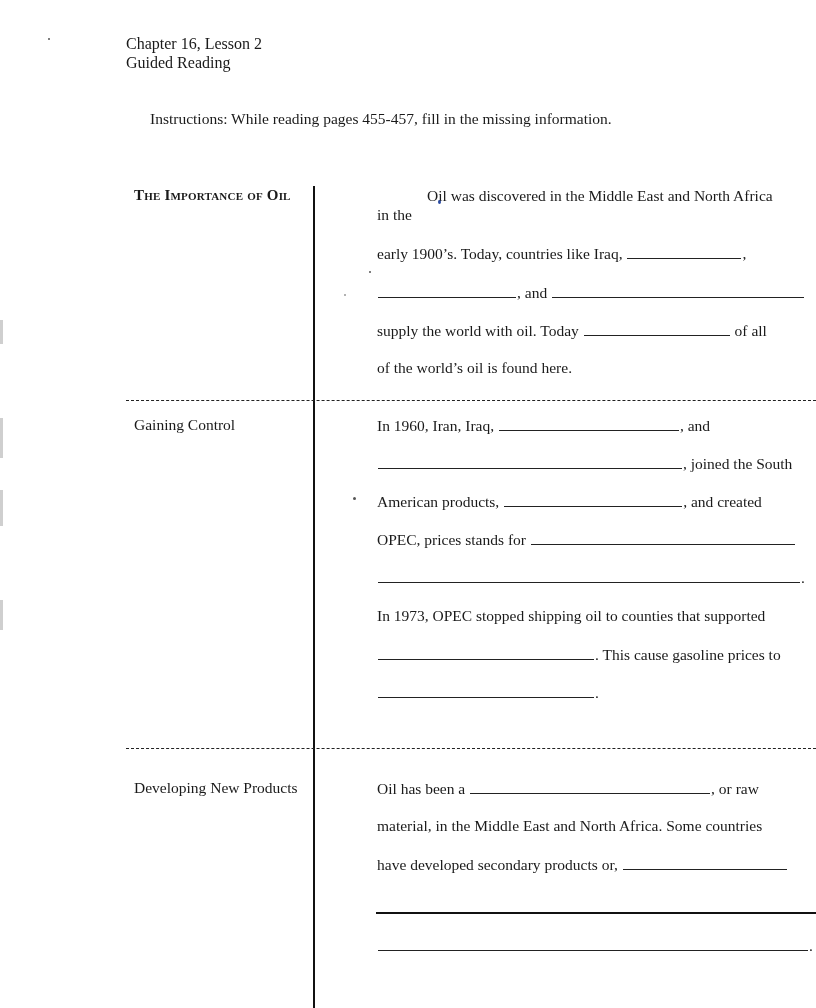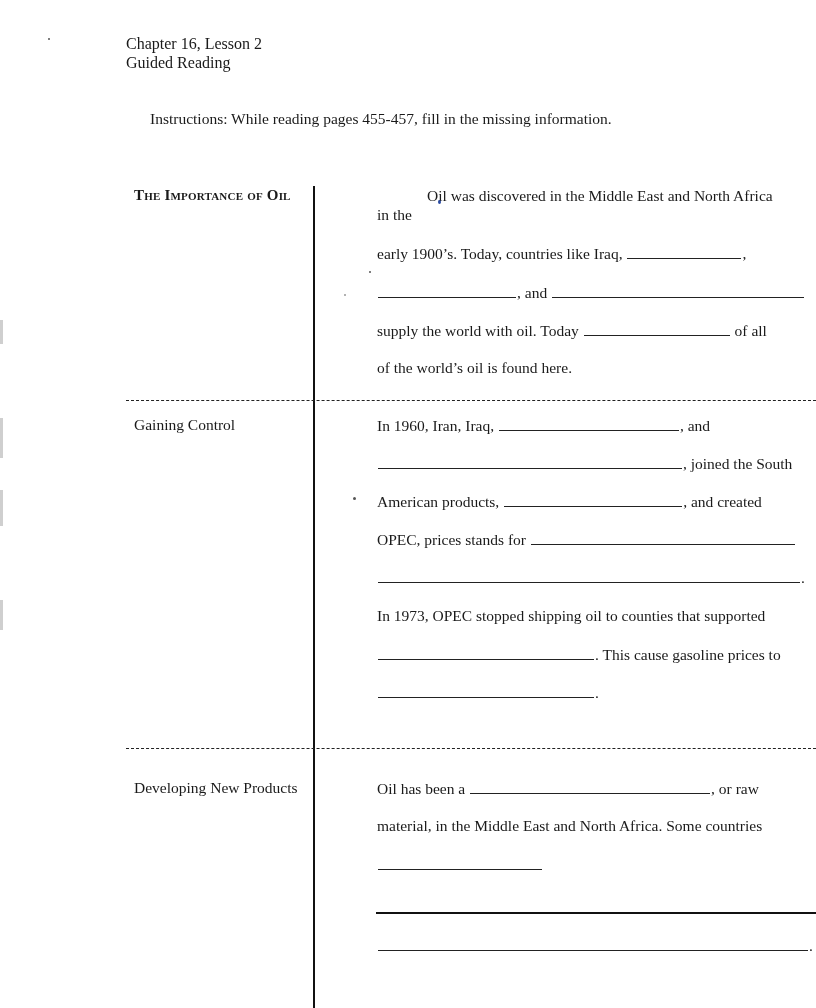--- a/index.html
+++ b/index.html
@@ -141,20 +141,21 @@
 <div class="abs label" style="top:779px;">Developing New Products</div>
 
 <div class="abs line" style="left:377px; top:779px;">
   <span>Oil has been a</span>
   <span class="blank" style="width:240px;"></span><span>, or raw</span>
 </div>
 
 <div class="abs line" style="left:377px; top:817px;">material, in the Middle East and North Africa.  Some countries</div>
 
 <div class="abs line" style="left:377px; top:855px;">
+  <span>have developed secondary products or,</span>
   <span class="blank" style="width:164px;"></span>
 </div>
 
 <div class="rule" style="left:376px; top:912px; width:440px; height:2px; background:#111;"></div>
 
 <div class="abs line" style="left:377px; top:936px;">
   <span class="blank" style="width:430px;"></span><span>.</span>
 </div>
 
 <div class="speck" style="left:48px; top:38px; width:2px; height:2px;"></div>

